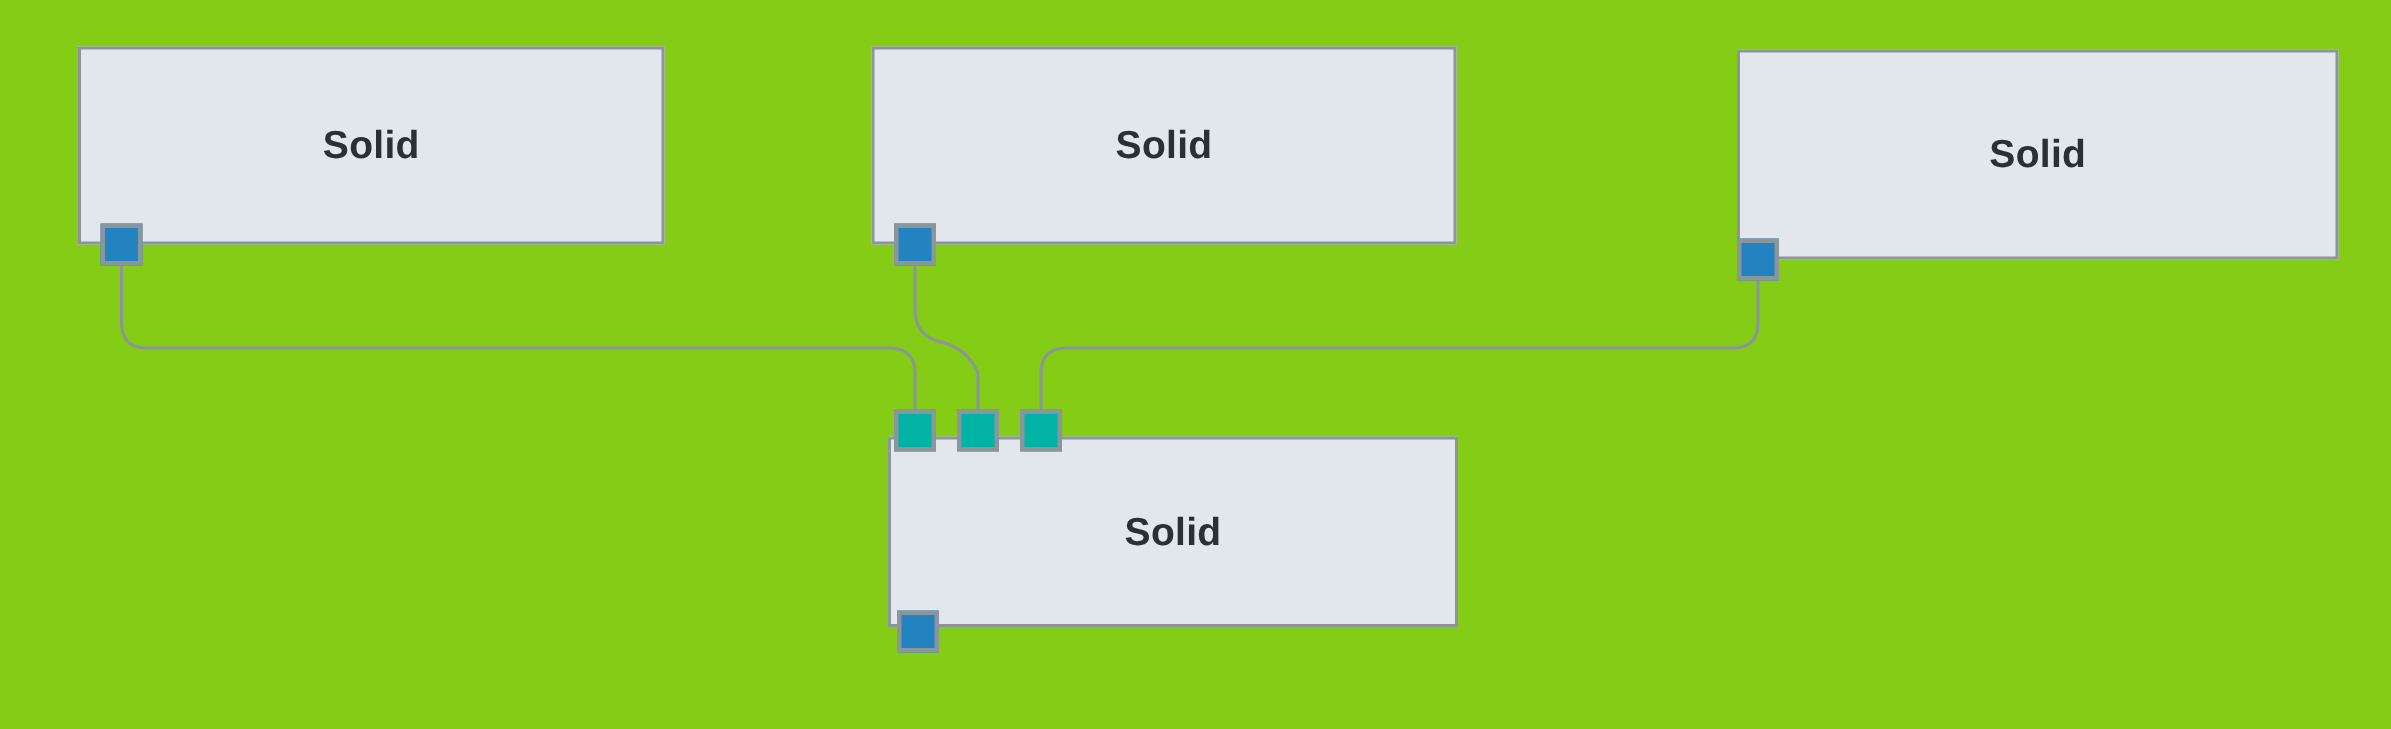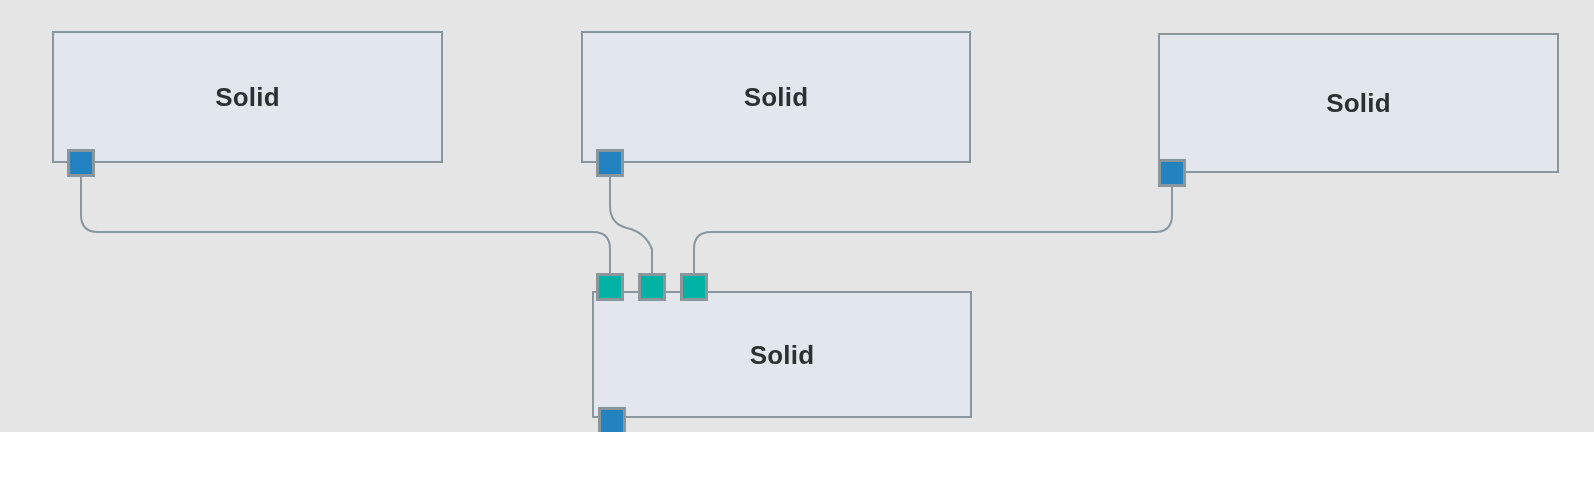--- a/index.html
+++ b/index.html
@@ -7,22 +7,22 @@
     margin: 0;
     padding: 0;
     background: #ffffff;
   }
   body {
     font-family: "Liberation Sans", sans-serif;
   }
   #canvas {
     position: relative;
     width: 1594px;
-    height: 432px;
-    background: #e5e5e5;
+    height: 486px;
+    background: #84cc16;
     overflow: hidden;
   }
   #edge-layer {
     position: absolute;
     left: 0;
     top: 0;
     width: 1594px;
     height: 486px;
     pointer-events: none;
   }

